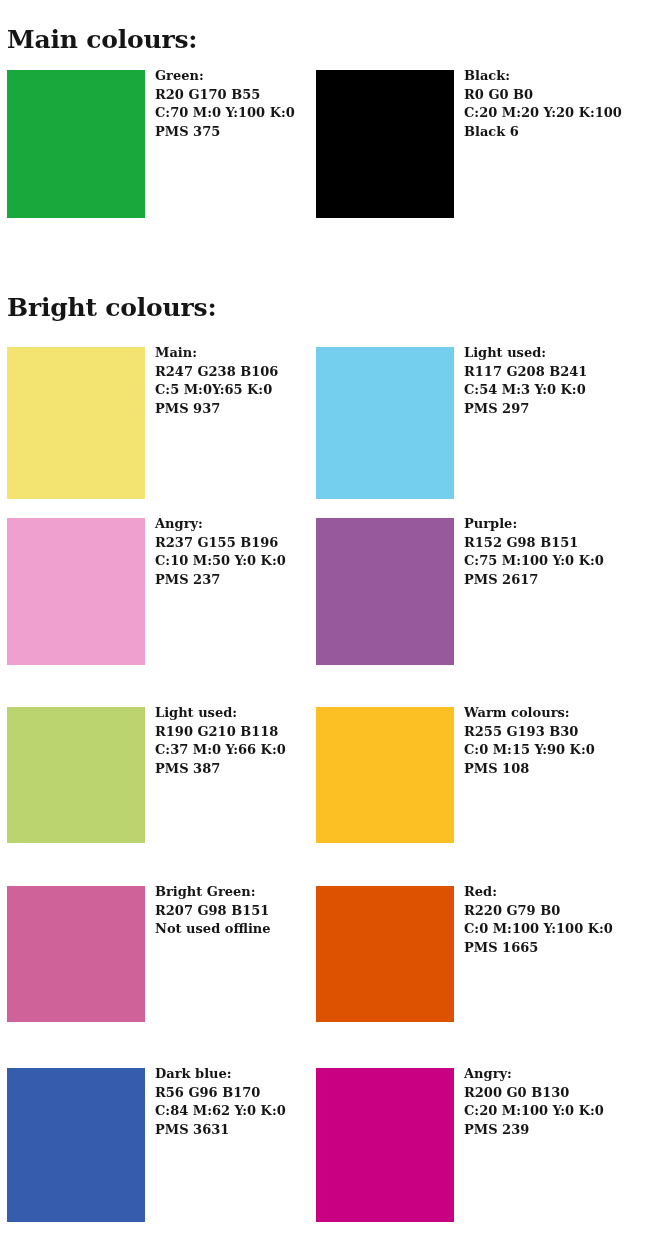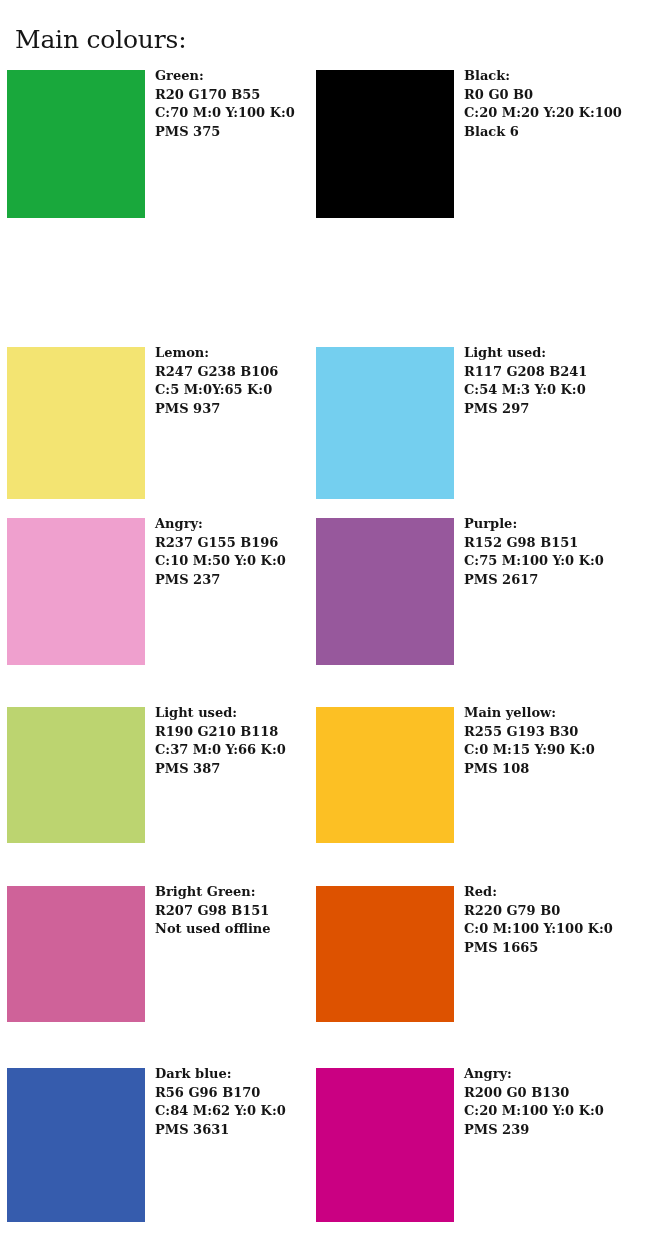--- a/index.html
+++ b/index.html
@@ -20,27 +20,26 @@
     position: relative;
     width: 653px;
     height: 1235px;
   }
 
   
   .section-heading {
     position: absolute;
     left: 7px;
     font-family: "DejaVu Serif", "Liberation Serif", serif;
-    font-weight: 400;
+    font-weight: 700;
     font-size: 25px;
     line-height: 30px;
     letter-spacing: -0.2px;
     color: #151515;
     white-space: nowrap;
-    margin-left: 8px;
   }
   #heading-main  { top: 8px; }
   #heading-bright { top: 276px; }
 
   
   .row {
     position: absolute;
     left: 0;
     width: 653px;
   }
@@ -116,26 +115,27 @@
       <div class="info">
         <span class="line">Black:</span>
         <span class="line">R0 G0 B0</span>
         <span class="line">C:20 M:20 Y:20 K:100</span>
         <span class="line">Black 6</span>
       </div>
     </div>
 
   </div>
 
+  <h1 class="section-heading" id="heading-bright">Bright colours:</h1>
 
   <div class="row" id="row-bright-1">
     <div class="cell left">
       <div class="swatch" style="background-color: rgb(243, 228, 114);"></div>
       <div class="info">
-        <span class="line">Lemon:</span>
+        <span class="line">Main:</span>
         <span class="line">R247 G238 B106</span>
         <span class="line">C:5 M:0Y:65 K:0</span>
         <span class="line">PMS 937</span>
       </div>
     </div>
     <div class="cell right">
       <div class="swatch" style="background-color: rgb(116, 207, 239);"></div>
       <div class="info">
         <span class="line">Light used:</span>
         <span class="line">R117 G208 B241</span>
@@ -172,21 +172,21 @@
       <div class="info">
         <span class="line">Light used:</span>
         <span class="line">R190 G210 B118</span>
         <span class="line">C:37 M:0 Y:66 K:0</span>
         <span class="line">PMS 387</span>
       </div>
     </div>
     <div class="cell right">
       <div class="swatch" style="background-color: rgb(252, 192, 36);"></div>
       <div class="info">
-        <span class="line">Main yellow:</span>
+        <span class="line">Warm colours:</span>
         <span class="line">R255 G193 B30</span>
         <span class="line">C:0 M:15 Y:90 K:0</span>
         <span class="line">PMS 108</span>
       </div>
     </div>
   </div>
 
   <div class="row" id="row-bright-4">
     <div class="cell left">
       <div class="swatch" style="background-color: rgb(207, 98, 153);"></div>

